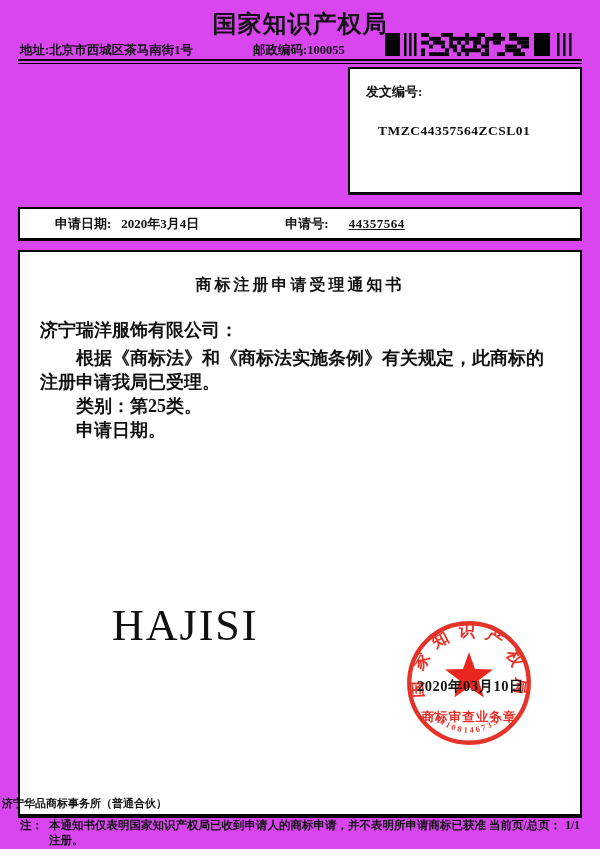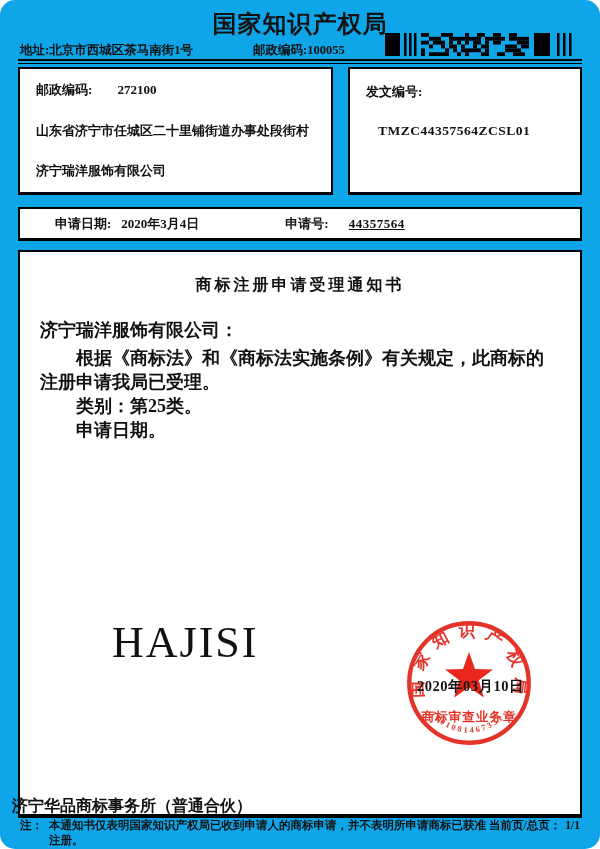--- a/index.html
+++ b/index.html
@@ -1,18 +1,18 @@
 <!DOCTYPE html>
 <html><head>
 <meta charset="utf-8">
 <style>
   html,body{margin:0;padding:0;background:#fff;}
   .page{
-    position:relative;width:600px;height:849px;background:#0ea5e9;overflow:hidden;
-    font-family:"Liberation Serif","DejaVu Serif",serif;color:#111;border-radius:15px;
+    position:relative;width:600px;height:849px;background:#d946ef;overflow:hidden;
+    font-family:"Liberation Serif","DejaVu Serif",serif;color:#111;
   }
   
   .org-title{
     position:absolute;top:8px;left:0;width:600px;text-align:center;
     font-size:24px;font-weight:700;letter-spacing:1px;
   }
   .addr-line{position:absolute;top:42px;left:0;width:532px;height:16px;font-size:12.5px;font-weight:700;}
   .addr-line .addr{position:absolute;left:20px;top:0;}
   .addr-line .postal{position:absolute;left:253px;top:0;}
   .barcode{position:absolute;left:385px;top:33px;width:187px;height:23px;}
@@ -35,31 +35,31 @@
   .app-bar .l2{margin-left:86px;}
   .app-bar .v2{margin-left:20px;letter-spacing:0.5px;text-decoration:underline;}
   
   .main-box{left:18px;top:250px;width:564px;height:568px;border-bottom-width:4px;}
   .notice-title{margin-top:23px;text-align:center;font-size:16px;font-weight:700;letter-spacing:3px;}
   .notice-body{margin:22px 20px 8px 20px;font-size:18px;font-weight:700;line-height:24px;}
   .salutation{margin-bottom:4px;}
   .indent{ text-indent:2em; }
   .trademark{
     position:absolute;left:92px;top:348px;font-size:44px;font-weight:400;
-    letter-spacing:2px;font-family:"Liberation Serif","DejaVu Serif",serif;margin-top:17px;
+    letter-spacing:2px;font-family:"Liberation Serif","DejaVu Serif",serif;
   }
   
   .seal{position:absolute;left:381px;top:363px;width:136px;height:136px;}
   .seal svg{position:absolute;left:0;top:0;width:136px;height:136px;opacity:0.93;}
   .seal-date{
     position:absolute;left:16px;top:62px;width:130px;
     font-size:14.5px;font-weight:700;color:#151515;letter-spacing:0.5px;white-space:nowrap;
   }
   
-  .agency{position:absolute;left:12px;top:796px;font-size:16px;font-weight:700;}
+  .agency{position:absolute;left:2px;top:796px;font-size:11px;font-weight:700;}
   .note-row{position:absolute;left:20px;top:818px;width:560px;font-size:11.5px;font-weight:700;display:flex;}
   .note-row .note-text{margin-left:6px;}
   .note-row .pager{margin-left:auto;white-space:nowrap;}
   .pager .pv{margin-left:4px;}
 </style>
 </head>
 <body>
 
 <div class="page">
 
@@ -167,28 +167,20 @@
         <rect x="140" y="11.55" width="4" height="3.85"></rect>
       </g>
     <rect x="149" y="0" width="16" height="23"></rect>
     <rect x="172" y="0" width="2.5" height="23"></rect>
     <rect x="178" y="0" width="2.5" height="23"></rect>
     <rect x="184" y="0" width="2.5" height="23"></rect>
   </svg>
 
   <div class="double-rule"></div>
 
-  <div class="box recipient-box">
-    <div class="postal-row">
-      <span>邮政编码:</span>
-      <span class="val">272100</span>
-    </div>
-    <div>山东省济宁市任城区二十里铺街道办事处段街村</div>
-    <div>济宁瑞洋服饰有限公司</div>
-  </div>
 
   <div class="box dispatch-box">
     <div>发文编号:</div>
     <div class="num">TMZC44357564ZCSL01</div>
   </div>
 
   <div class="box app-bar">
     <span>申请日期:</span>
     <span class="v1">2020年3月4日</span>
     <span class="l2">申请号:</span>

